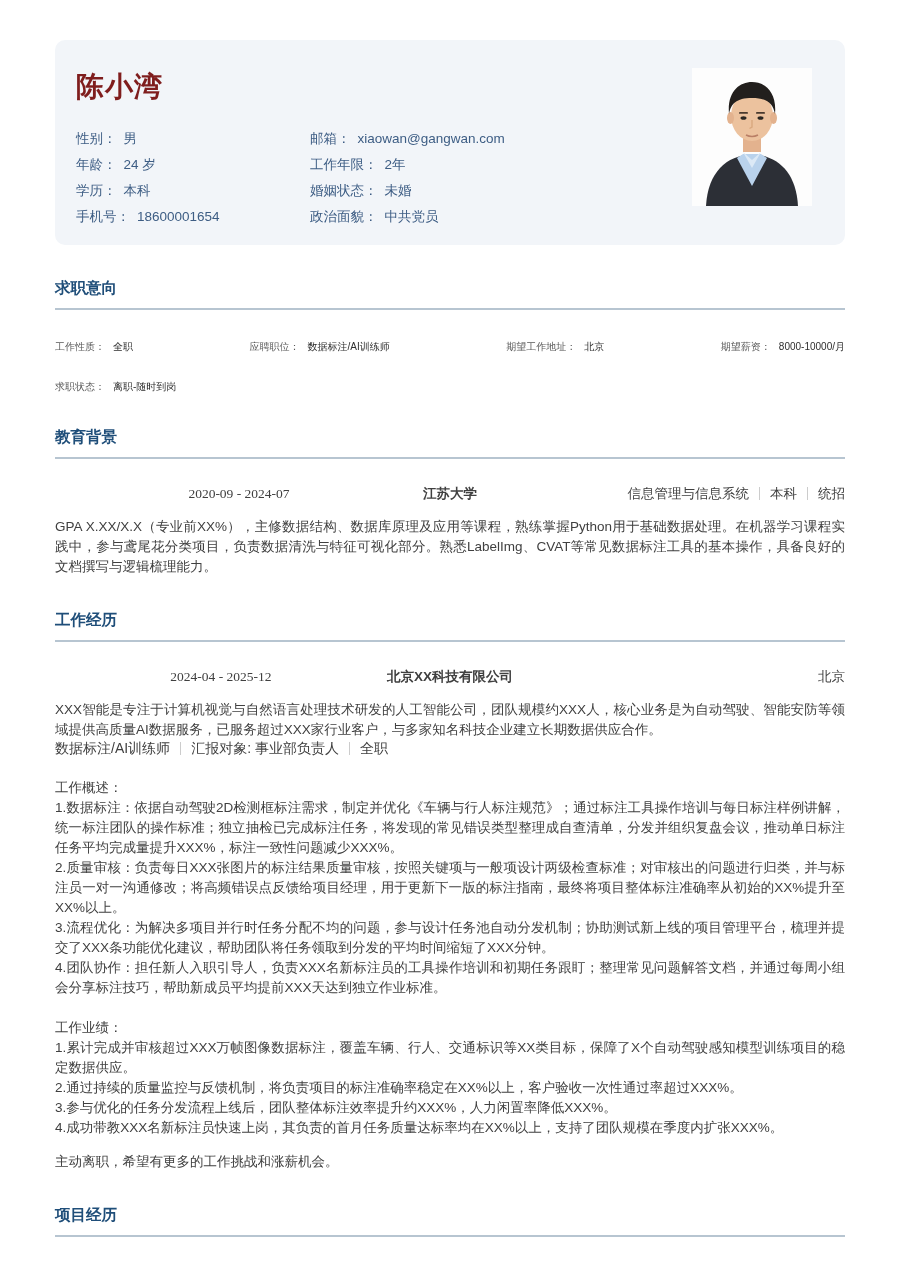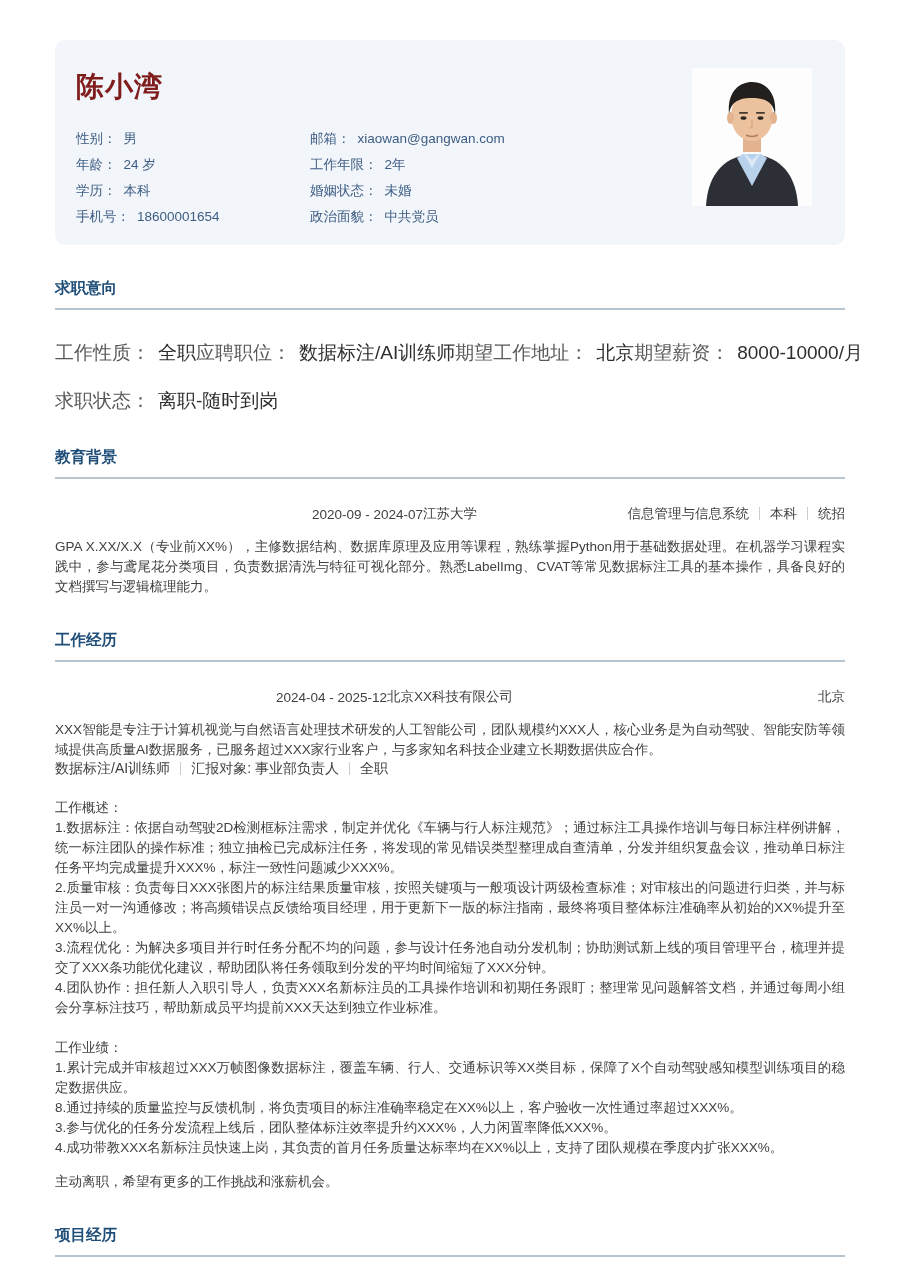--- a/index.html
+++ b/index.html
@@ -58,43 +58,43 @@
     font-size:15.5px;
     font-weight:bold;
     color:#1f4e79;
     padding-bottom:9px;
     border-bottom:2px solid #b7c5d1;
   }
   .body-text, .row-line { font-size:13.5px; line-height:20px; color:#404040; }
   .para { margin-top:14px; text-align:justify; }
 
   
-  .pair { font-size:19px; white-space:nowrap; }
+  .pair { font-size:10px; white-space:nowrap; }
   .pair .lbl { color:#595959; }
   .pair .val { color:#2e2e2e; margin-left:8px; }
 
   .intent-row1 {
     margin-top:30px;
     display:flex;
     justify-content:space-between;
     align-items:center;
   }
   .intent-row2 { margin-top:22px; }
 
   
   .entry-row {
     margin-top:26px;
     display:grid;
     grid-template-columns:1fr auto 1fr;
     align-items:center;
     font-size:13.5px;
     color:#404040;
   }
-  .entry-row .left  { text-align:right; }
-  .entry-row .mid   { text-align:right; }
+  .entry-row .left  { text-align:center;font-family:Liberation Serif, serif; }
+  .entry-row .mid   { text-align:right;font-weight:bold; }
   .entry-row .right { text-align:right;font-family:Liberation Serif, serif; }
 
   .divider {
     display:inline-block;
     width:1px; height:13px;
     background:#cccccc;
     margin:0 10px;
     vertical-align:-2px;
   }
   .meta-line { font-size:14px; color:#404040; }
@@ -220,21 +220,21 @@
         <p>工作概述：</p>
         <p style="text-align:justify;">1.数据标注：依据自动驾驶2D检测框标注需求，制定并优化《车辆与行人标注规范》；通过标注工具操作培训与每日标注样例讲解，统一标注团队的操作标准；独立抽检已完成标注任务，将发现的常见错误类型整理成自查清单，分发并组织复盘会议，推动单日标注任务平均完成量提升XXX%，标注一致性问题减少XXX%。</p>
         <p style="text-align:justify;">2.质量审核：负责每日XXX张图片的标注结果质量审核，按照关键项与一般项设计两级检查标准；对审核出的问题进行归类，并与标注员一对一沟通修改；将高频错误点反馈给项目经理，用于更新下一版的标注指南，最终将项目整体标注准确率从初始的XX%提升至XX%以上。</p>
         <p style="text-align:justify;">3.流程优化：为解决多项目并行时任务分配不均的问题，参与设计任务池自动分发机制；协助测试新上线的项目管理平台，梳理并提交了XXX条功能优化建议，帮助团队将任务领取到分发的平均时间缩短了XXX分钟。</p>
         <p style="text-align:justify;">4.团队协作：担任新人入职引导人，负责XXX名新标注员的工具操作培训和初期任务跟盯；整理常见问题解答文档，并通过每周小组会分享标注技巧，帮助新成员平均提前XXX天达到独立作业标准。</p>
       </div>
 
       <div class="block body-text">
         <p>工作业绩：</p>
         <p style="text-align:justify;">1.累计完成并审核超过XXX万帧图像数据标注，覆盖车辆、行人、交通标识等XX类目标，保障了X个自动驾驶感知模型训练项目的稳定数据供应。</p>
-        <p style="text-align:justify;">8.通过持续的质量监控与反馈机制，将负责项目的标注准确率稳定在XX%以上，客户验收一次性通过率超过XXX%。</p>
+        <p style="text-align:justify;">2.通过持续的质量监控与反馈机制，将负责项目的标注准确率稳定在XX%以上，客户验收一次性通过率超过XXX%。</p>
         <p style="text-align:justify;">3.参与优化的任务分发流程上线后，团队整体标注效率提升约XXX%，人力闲置率降低XXX%。</p>
         <p style="text-align:justify;">4.成功带教XXX名新标注员快速上岗，其负责的首月任务质量达标率均在XX%以上，支持了团队规模在季度内扩张XXX%。</p>
       </div>
 
       <p class="body-text para">主动离职，希望有更多的工作挑战和涨薪机会。</p>
     </div>
 
     <div class="section">
       <div class="section-title">项目经历</div>
 

